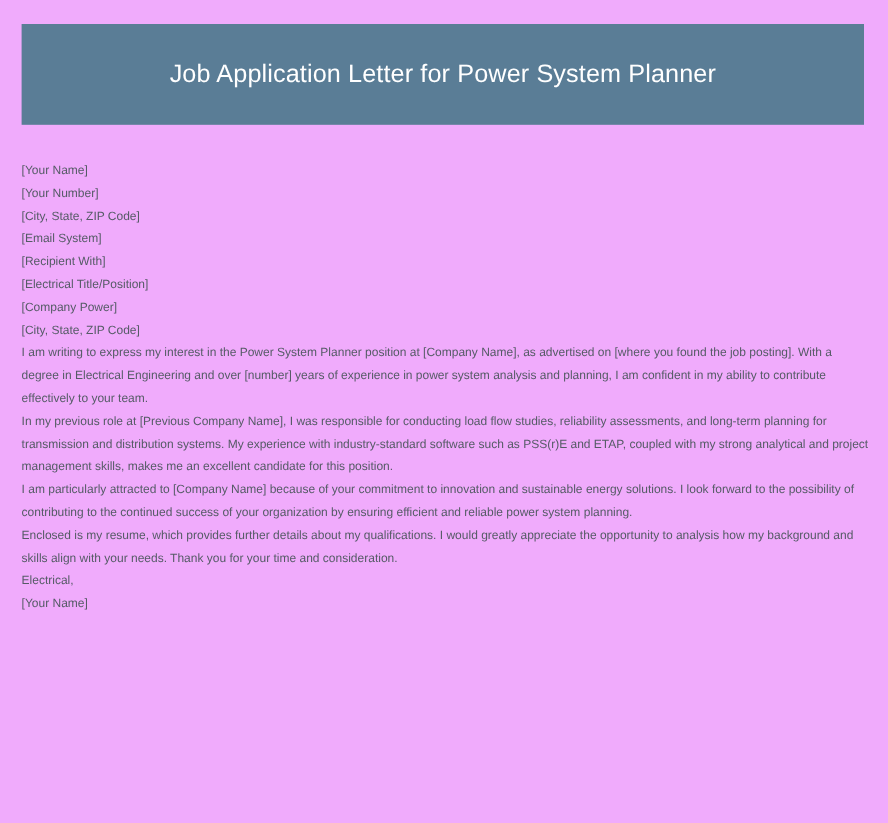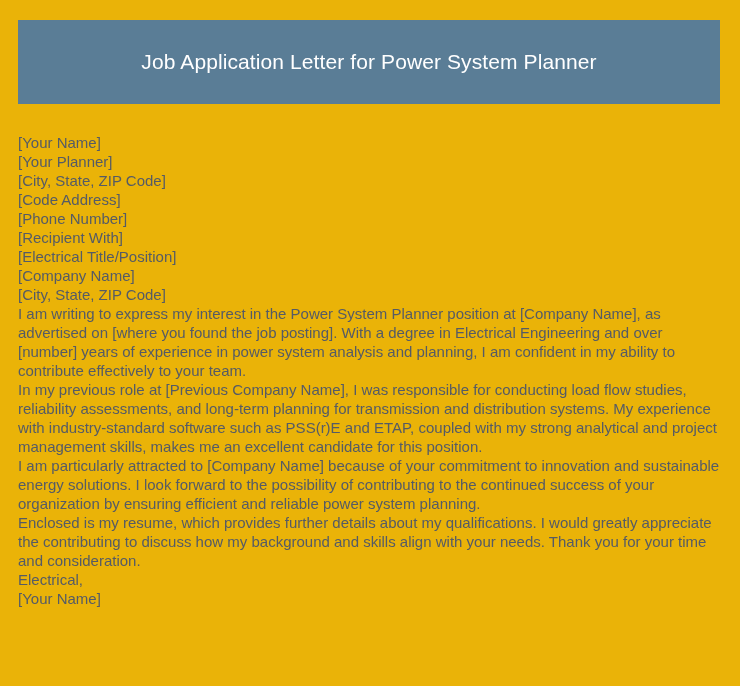--- a/index.html
+++ b/index.html
@@ -11,21 +11,21 @@
     height: 686px;
     background: #ffffff;
     font-family: "Liberation Sans", sans-serif;
     overflow: hidden;
   }
 
   .page {
     position: relative;
     width: 740px;
     height: 686px;
-    background: #eab308;
+    background: #f0abfc;
   }
 
   
   .header-banner {
     position: absolute;
     left: 18px;
     top: 20px;
     width: 702px;
     height: 84px;
     background: #5a7d96;
@@ -51,21 +51,21 @@
     position: absolute;
     left: 18px;
     top: 133px;
     width: 708px;
   }
 
   .letter-line,
   .letter-paragraph {
     color: #555b66;
     font-family: "Liberation Sans", sans-serif;
-    font-size: 15px;
+    font-size: 10px;
     font-weight: 400;
     line-height: 19px;
     margin: 0;
     padding: 0;
     text-align: left;
     word-wrap: break-word;
   }
 
   .letter-paragraph {
     width: 706px;
@@ -77,37 +77,36 @@
 <div class="page">
 
   <div class="header-banner">
     <div class="header-title">Job Application Letter for Power System Planner</div>
   </div>
 
   <div class="letter-body">
 
     <div>
       <div class="letter-line">[Your Name]</div>
-      <div class="letter-line">[Your Planner]</div>
+      <div class="letter-line">[Your Number]</div>
       <div class="letter-line">[City, State, ZIP Code]</div>
-      <div class="letter-line">[Code Address]</div>
-      <div class="letter-line">[Phone Number]</div>
+      <div class="letter-line">[Email System]</div>
     </div>
 
     <div>
       <div class="letter-line">[Recipient With]</div>
       <div class="letter-line">[Electrical Title/Position]</div>
-      <div class="letter-line">[Company Name]</div>
+      <div class="letter-line">[Company Power]</div>
       <div class="letter-line">[City, State, ZIP Code]</div>
     </div>
 
 
     <p class="letter-paragraph">I am writing to express my interest in the Power System Planner position at [Company Name], as advertised on [where you found the job posting]. With a degree in Electrical Engineering and over [number] years of experience in power system analysis and planning, I am confident in my ability to contribute effectively to your team.</p>
     <p class="letter-paragraph">In my previous role at [Previous Company Name], I was responsible for conducting load flow studies, reliability assessments, and long-term planning for transmission and distribution systems. My experience with industry-standard software such as PSS(r)E and ETAP, coupled with my strong analytical and project management skills, makes me an excellent candidate for this position.</p>
     <p class="letter-paragraph">I am particularly attracted to [Company Name] because of your commitment to innovation and sustainable energy solutions. I look forward to the possibility of contributing to the continued success of your organization by ensuring efficient and reliable power system planning.</p>
-    <p class="letter-paragraph">Enclosed is my resume, which provides further details about my qualifications. I would greatly appreciate the contributing to discuss how my background and skills align with your needs. Thank you for your time and consideration.</p>
+    <p class="letter-paragraph">Enclosed is my resume, which provides further details about my qualifications. I would greatly appreciate the opportunity to analysis how my background and skills align with your needs. Thank you for your time and consideration.</p>
 
     <div class="letter-line">Electrical,</div>
     <div class="letter-line">[Your Name]</div>
 
   </div>
 
 </div>
 
 </body></html>

